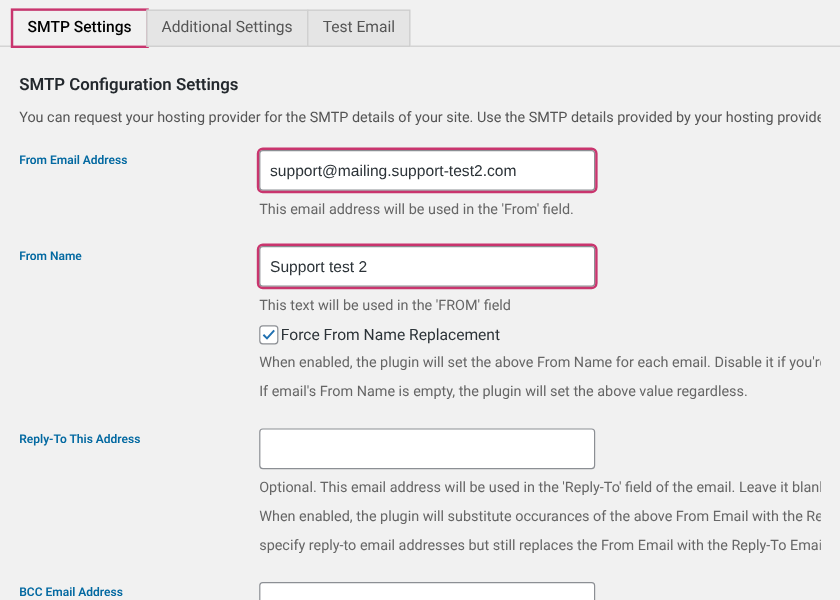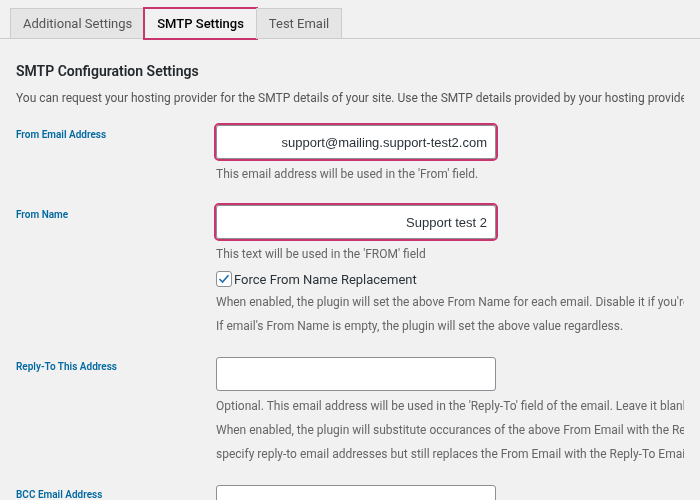--- a/index.html
+++ b/index.html
@@ -77,21 +77,20 @@
     }
     .text-input {
       width: 280px;
       height: 28px;
       padding: 16px 8px;
       font-size: 13px;
       border: 1px solid #8c8f94;
       border-radius: 3px;
       background: #fff;
       color: #2c3338;
-      text-align: right;
     }
     .text-input.highlighted {
       outline: 2px solid #c9356e;
       outline-offset: 0;
     }
     .hint {
       font-size: 12px;
       color: #666;
       margin-top: 6px;
       line-height: 1.5;
@@ -120,22 +119,22 @@
     .checkbox svg { display: none; width: 12px; height: 12px; }
     .checkbox-label {
       font-size: 13px;
       color: #2c3338;
     }
   </style>
 </head>
 <body>
 
 <div class="tabs">
+  <div class="tab active highlighted">SMTP Settings</div>
   <div class="tab">Additional Settings</div>
-  <div class="tab active highlighted">SMTP Settings</div>
   <div class="tab">Test Email</div>
 </div>
 
 <div class="content">
   <h2 class="section-title">SMTP Configuration Settings</h2>
   <p class="intro">You can request your hosting provider for the SMTP details of your site. Use the SMTP details provided by your hosting provider to configure the foll</p>
 
   <div class="form-row">
     <div class="form-label">From Email Address</div>
     <div class="form-field">

